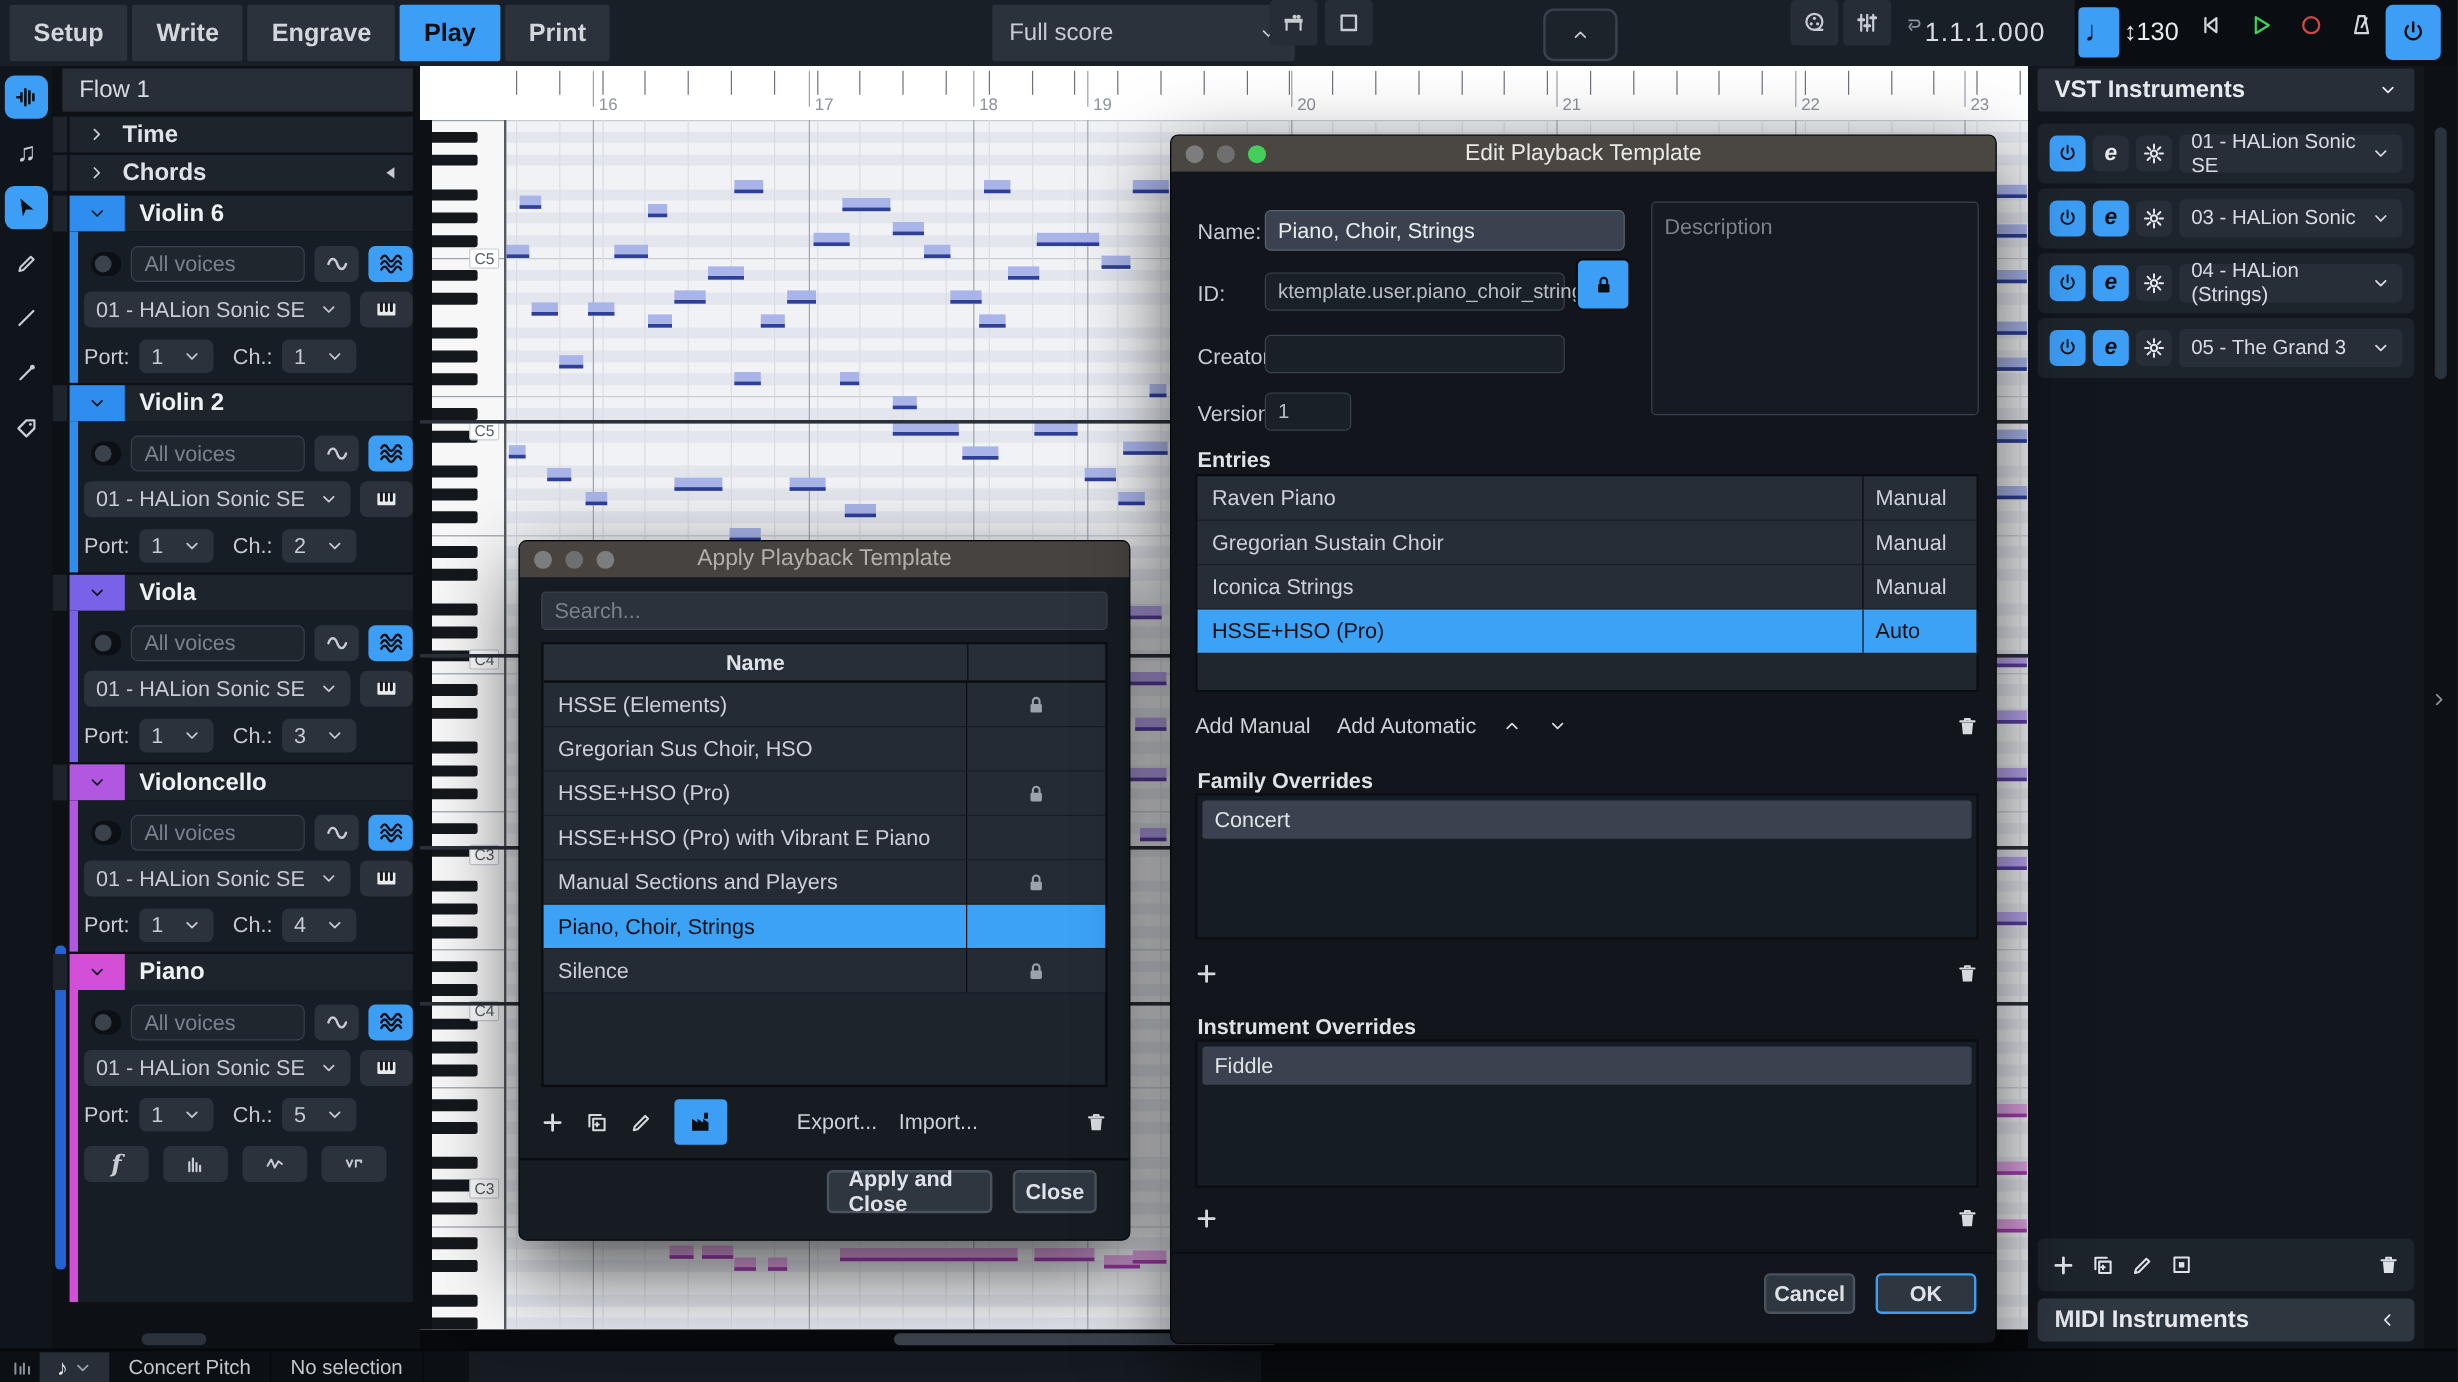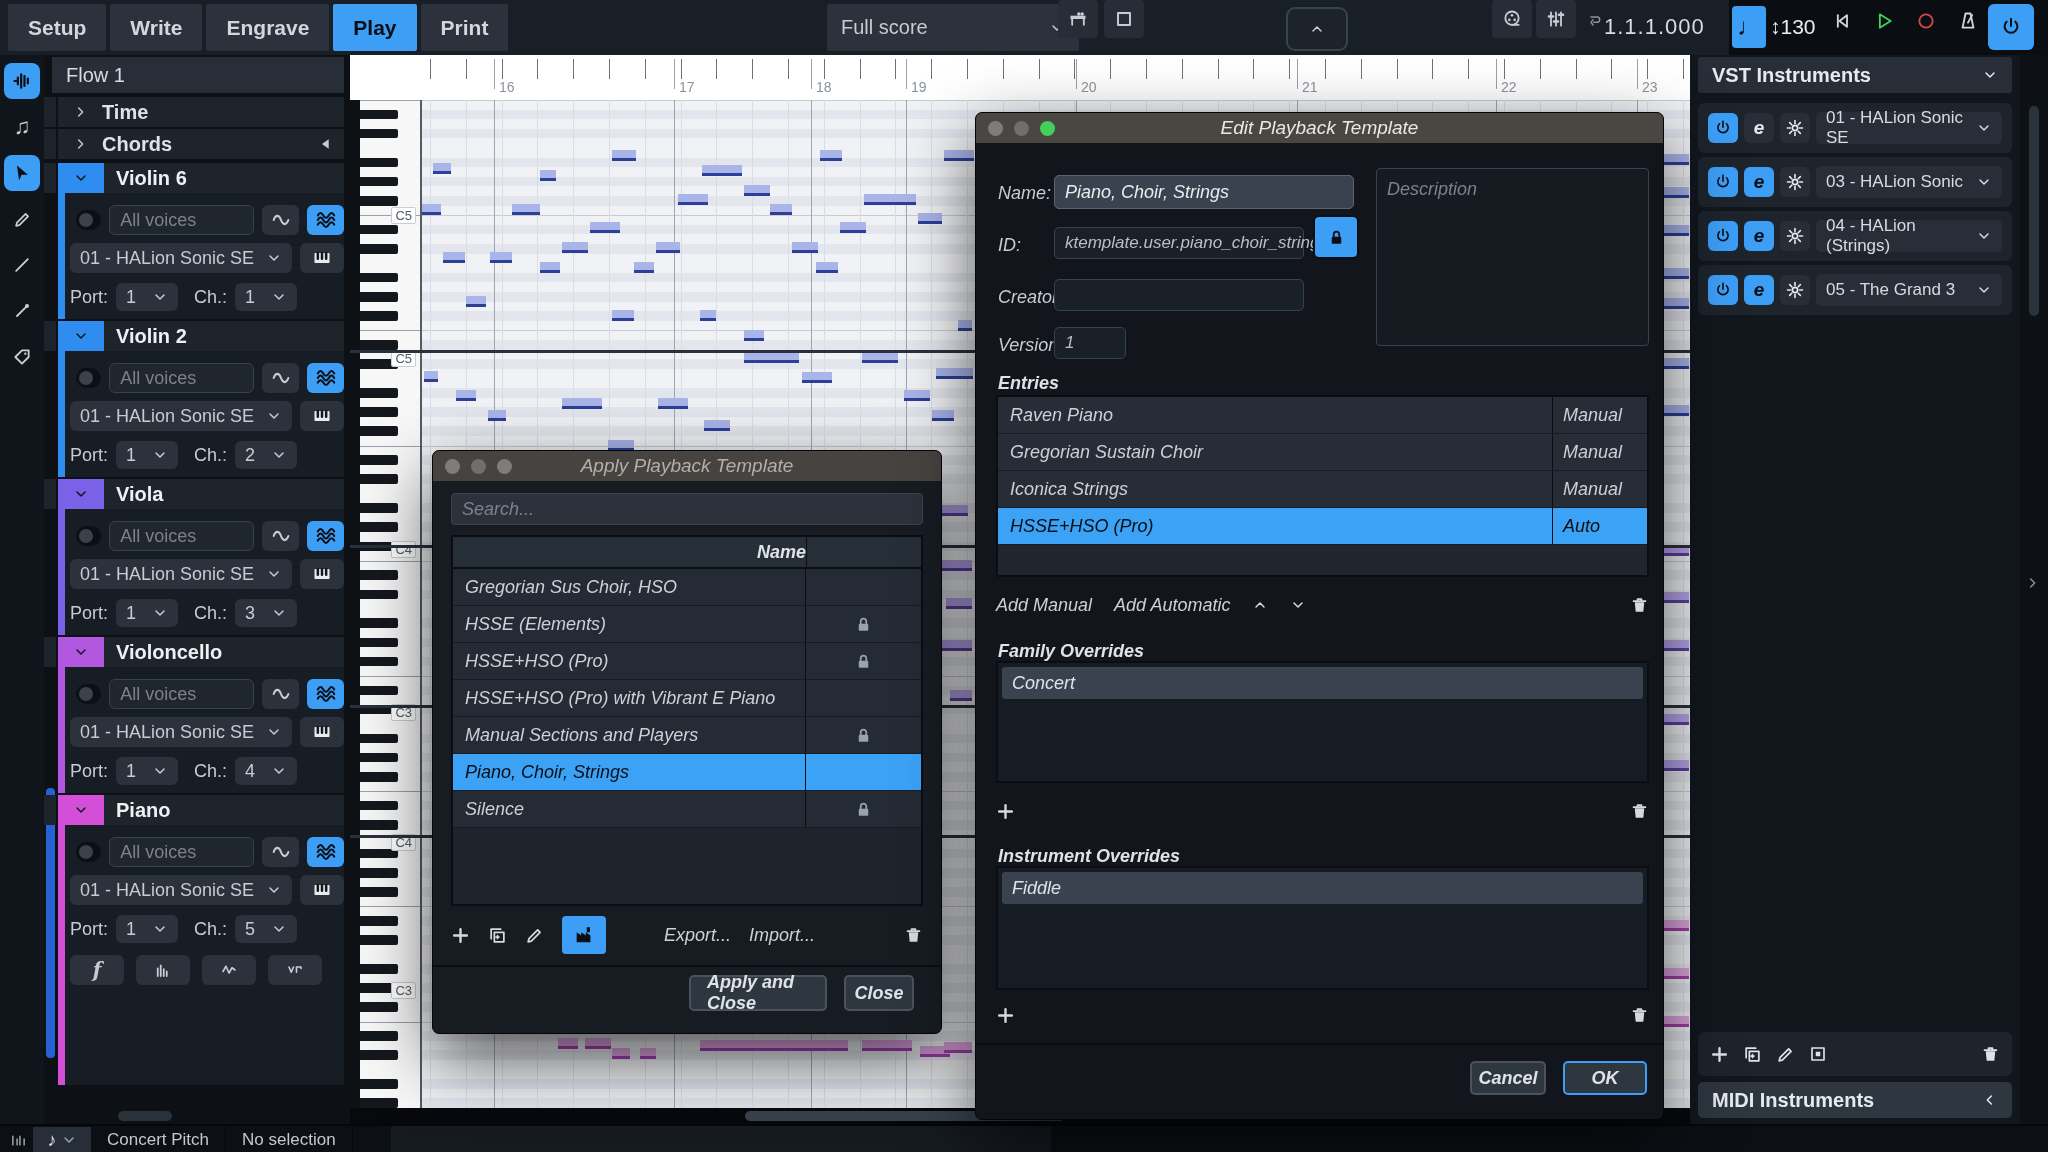--- a/index.html
+++ b/index.html
@@ -92,32 +92,32 @@
   
   #hscroll{left:350px;top:1108px;width:1340px;height:16px;background:#07090c;}
   #hthumb{left:395px;top:3px;width:320px;height:10px;background:#3a424e;border-radius:5px;}
   #hthumb2{position:absolute;left:-232px;top:3px;width:54px;height:10px;background:#2a323c;border-radius:5px;}
   #statusbar{left:0;top:1124px;width:2048px;height:28px;background:#0c1015;border-top:2px solid #05070a;display:flex;align-items:center;font-size:17px;color:#c2c8ce;}
   #sb-note{width:58px;height:26px;background:#272e37;display:flex;align-items:center;justify-content:center;gap:4px;margin-left:6px;}
   .sbseg{height:28px;display:flex;align-items:center;padding:0 16px;border-right:1px solid #05070a;}
   #sb-light{height:28px;width:660px;background:#161b22;margin-left:38px;}
 
   
-  .dialog{box-shadow:0 25px 70px rgba(0,0,0,.65);border:1px solid #04060a;border-radius:7px;overflow:hidden;font-style:italic;}
+  .dialog{box-shadow:0 25px 70px rgba(0,0,0,.65);border:1px solid #04060a;border-radius:7px;overflow:hidden;}
   .titlebar{height:30px;display:flex;align-items:center;position:relative;}
   .lights{position:absolute;left:12px;display:flex;gap:11px;}
   .light{width:15px;height:15px;border-radius:8px;}
   .dtitle{flex:1;text-align:center;font-size:19px;}
   #apply-dialog{left:432px;top:450px;width:508px;height:582px;background:#171c23;z-index:10;}
   #apply-dialog .titlebar{background:#474340;}
   #apply-dialog .dtitle{color:#b4aea8;}
   #apply-search{left:18px;top:42px;width:472px;height:32px;background:#2b323b;border:1px solid #3a424c;border-radius:4px;display:flex;align-items:center;padding:0 10px;box-sizing:border-box;color:#7b828c;font-size:18px;}
   #apply-table{left:18px;top:84px;width:472px;height:371px;background:#1d242c;border:2px solid #0a0d11;box-sizing:border-box;}
   #apply-thead{height:30px;background:#262e37;border-bottom:2px solid #0a0d11;display:flex;align-items:center;position:relative;}
-  #apply-thead .hname{flex:0 0 353px;text-align:right;font-weight:bold;font-size:18px;color:#dfe3e7;}
+  #apply-thead .hname{flex:0 0 353px;text-align:center;font-weight:bold;font-size:18px;color:#dfe3e7;}
   .arow{height:36px;display:flex;align-items:stretch;border-bottom:1px solid #161c23;background:#242b34;color:#ccd1d7;font-size:18px;}
   .arow .nm{flex:0 0 353px;display:flex;align-items:center;padding-left:12px;box-sizing:border-box;border-right:1px solid #0a0d11;}
   .arow .lk{flex:1;display:flex;align-items:center;justify-content:center;color:#9aa2ac;}
   .arow.selected{background:#3ba2f6;color:#0b0e12;}
   .coldiv{position:absolute;left:353px;top:0;width:1px;height:100%;background:#0a0d11;}
   #apply-toolbar{left:18px;top:462px;width:472px;height:44px;display:flex;align-items:center;gap:18px;color:#d6dade;}
   #apply-sep{left:0;top:514px;width:508px;height:2px;background:#0a0d11;}
   .btn{height:36px;background:#2e3640;border:2px solid #4a525e;border-radius:5px;display:flex;align-items:center;justify-content:center;font-size:18px;font-weight:bold;color:#dfe3e7;padding:0 16px;box-sizing:border-box;}
   .btn.ok{border-color:#3d9ef6;}
   .factorybtn{width:44px;height:38px;background:#3d9ef6;border-radius:4px;display:flex;align-items:center;justify-content:center;color:#0b0e12;}
@@ -1239,33 +1239,33 @@
         <span>Search...</span>
       </div>
     <div id="apply-table" class="abs">
       <div id="apply-thead">
         <div class="hname">Name</div>
         <span class="ic" style="position:absolute;left:326px;color:#aab0b8;"></span>
         <div class="coldiv"></div>
       </div>
       <div id="apply-rows">
           <div class="arow">
-            <div class="nm">Gregorian Sus Choir, HSO</div>
-            <div class="lk"></div>
-          </div>
-          <div class="arow">
             <div class="nm">HSSE (Elements)</div>
             <div class="lk">
               <span class="ic">
                 <svg width="19" height="19" viewBox="0 0 24 24" fill="none" stroke="currentColor" stroke-width="2.2" stroke-linecap="round" stroke-linejoin="round">
                   <rect x="6" y="11" width="12" height="9" rx="1.5" fill="currentColor" stroke="none"></rect>
                   <path d="M8.5 11V8a3.5 3.5 0 0 1 7 0v3"></path>
                 </svg>
               </span>
             </div>
+          </div>
+          <div class="arow">
+            <div class="nm">Gregorian Sus Choir, HSO</div>
+            <div class="lk"></div>
           </div>
           <div class="arow">
             <div class="nm">HSSE+HSO (Pro)</div>
             <div class="lk">
               <span class="ic">
                 <svg width="19" height="19" viewBox="0 0 24 24" fill="none" stroke="currentColor" stroke-width="2.2" stroke-linecap="round" stroke-linejoin="round">
                   <rect x="6" y="11" width="12" height="9" rx="1.5" fill="currentColor" stroke="none"></rect>
                   <path d="M8.5 11V8a3.5 3.5 0 0 1 7 0v3"></path>
                 </svg>
               </span>

